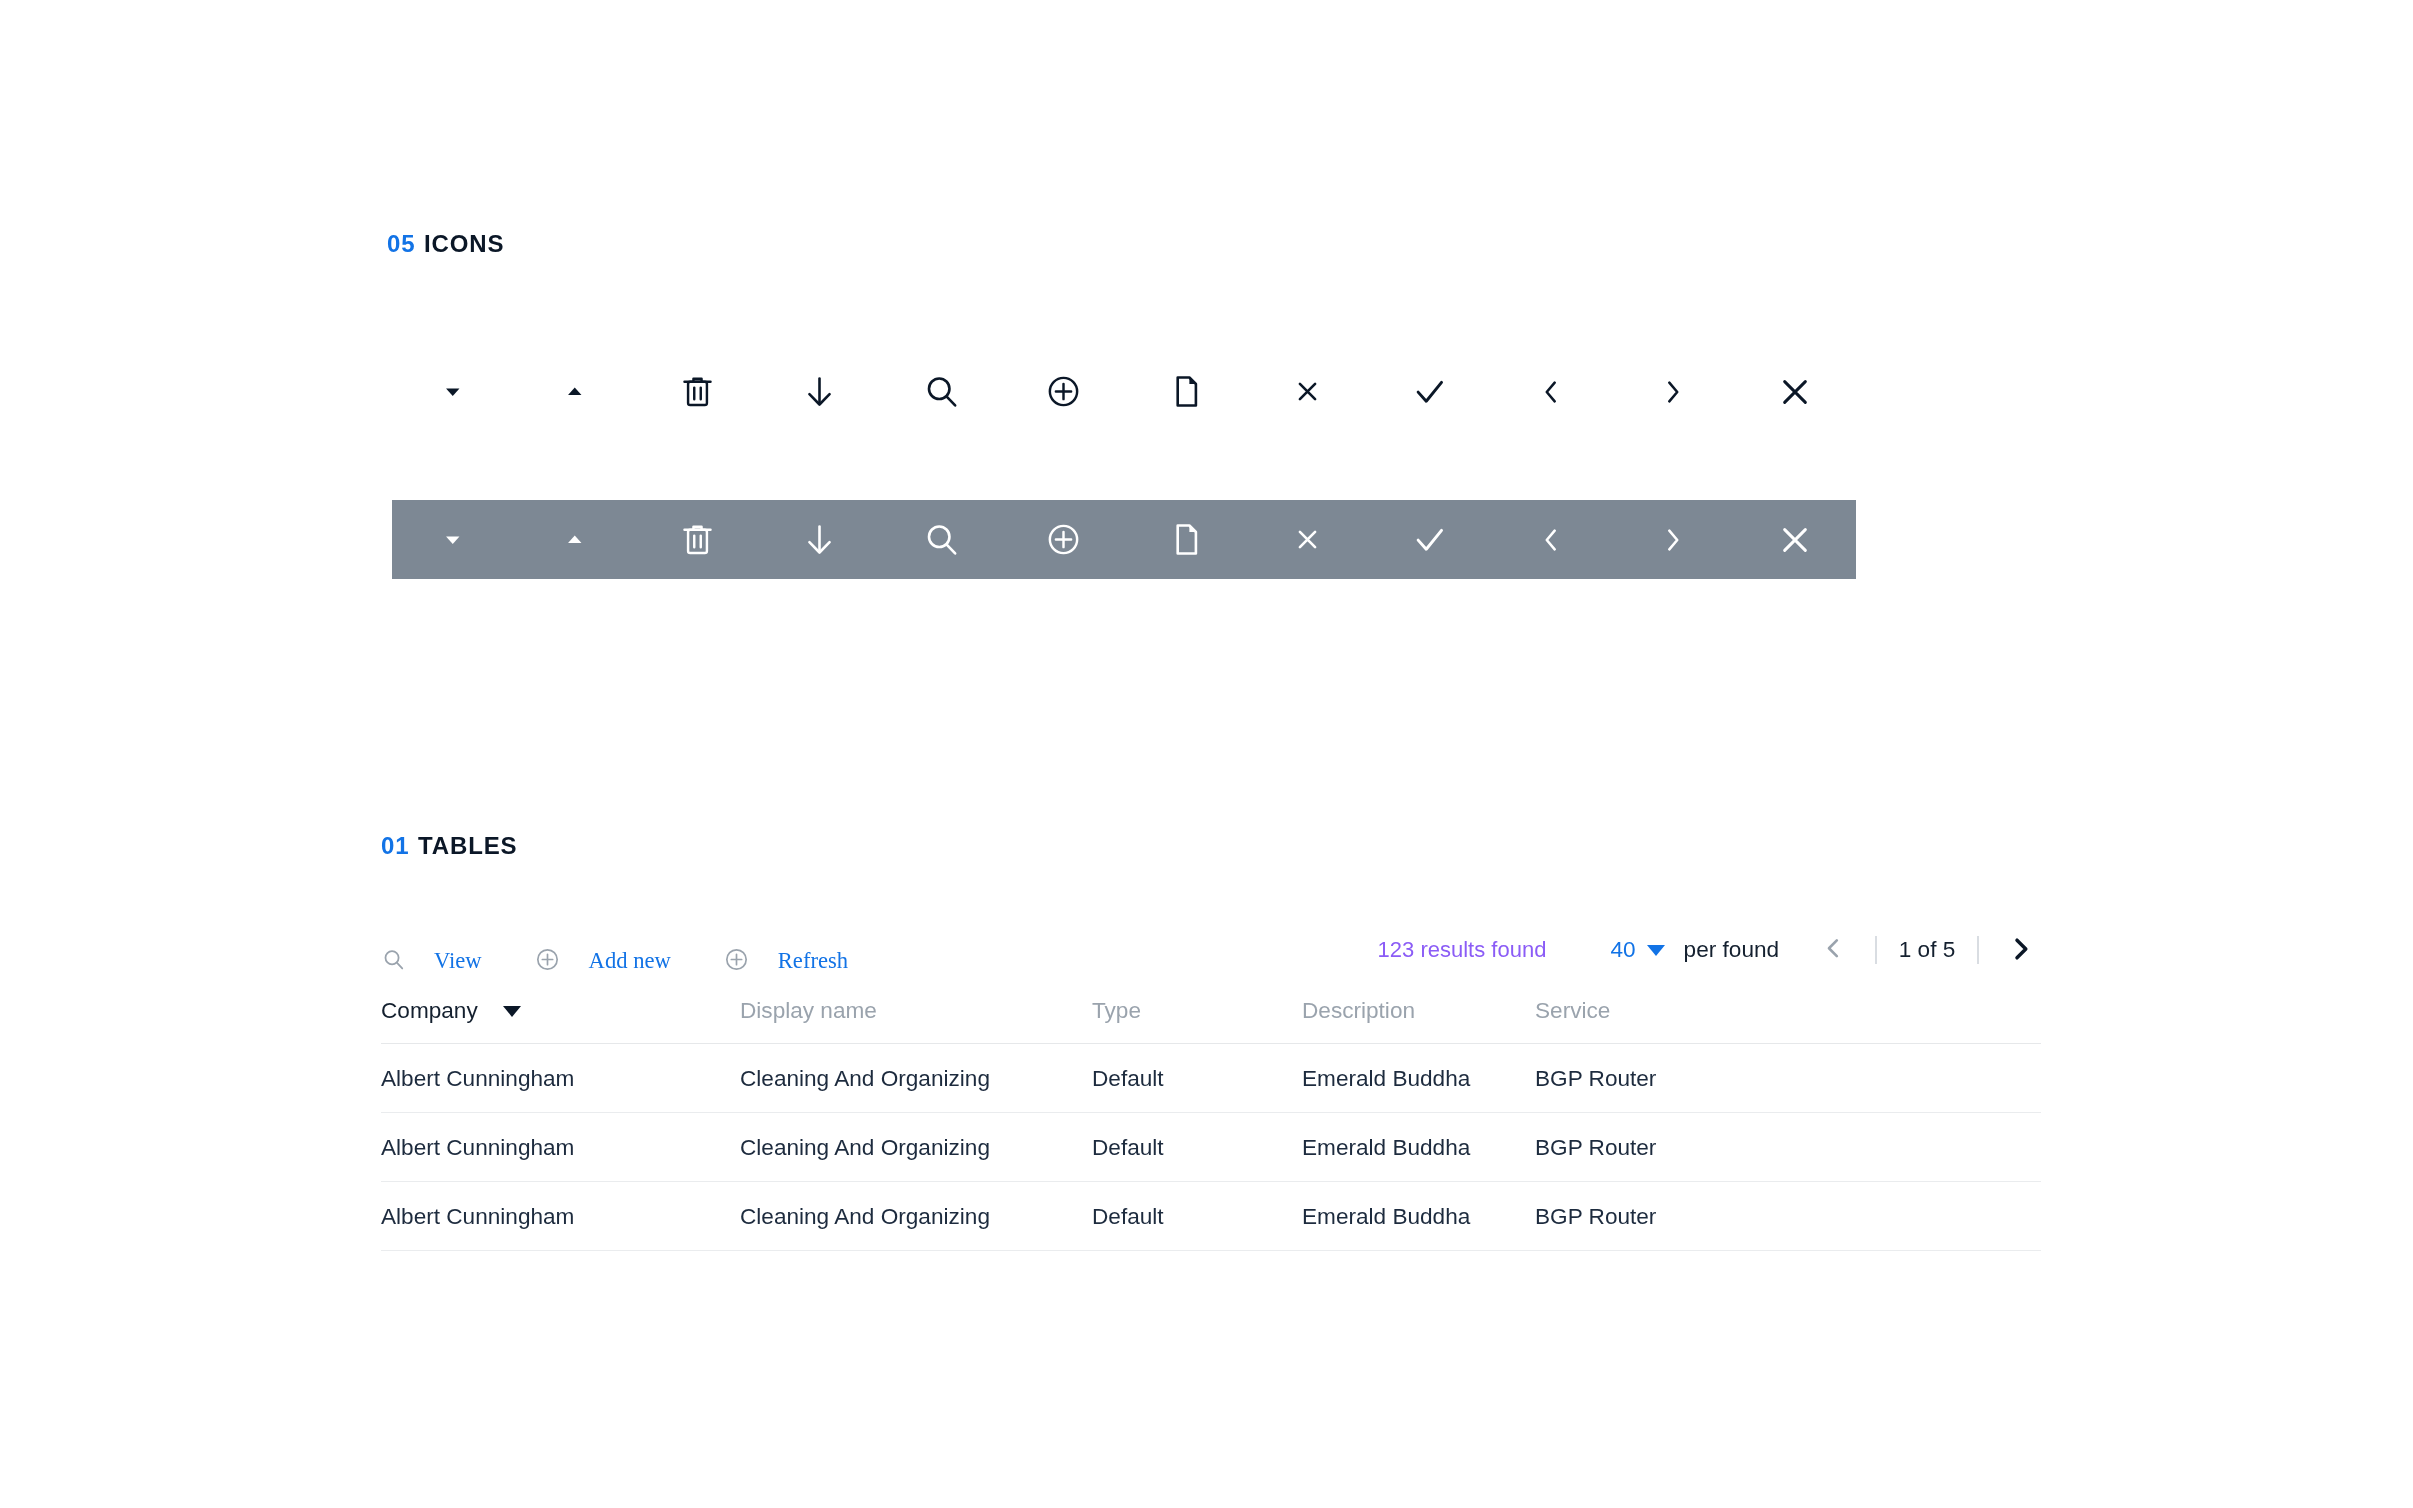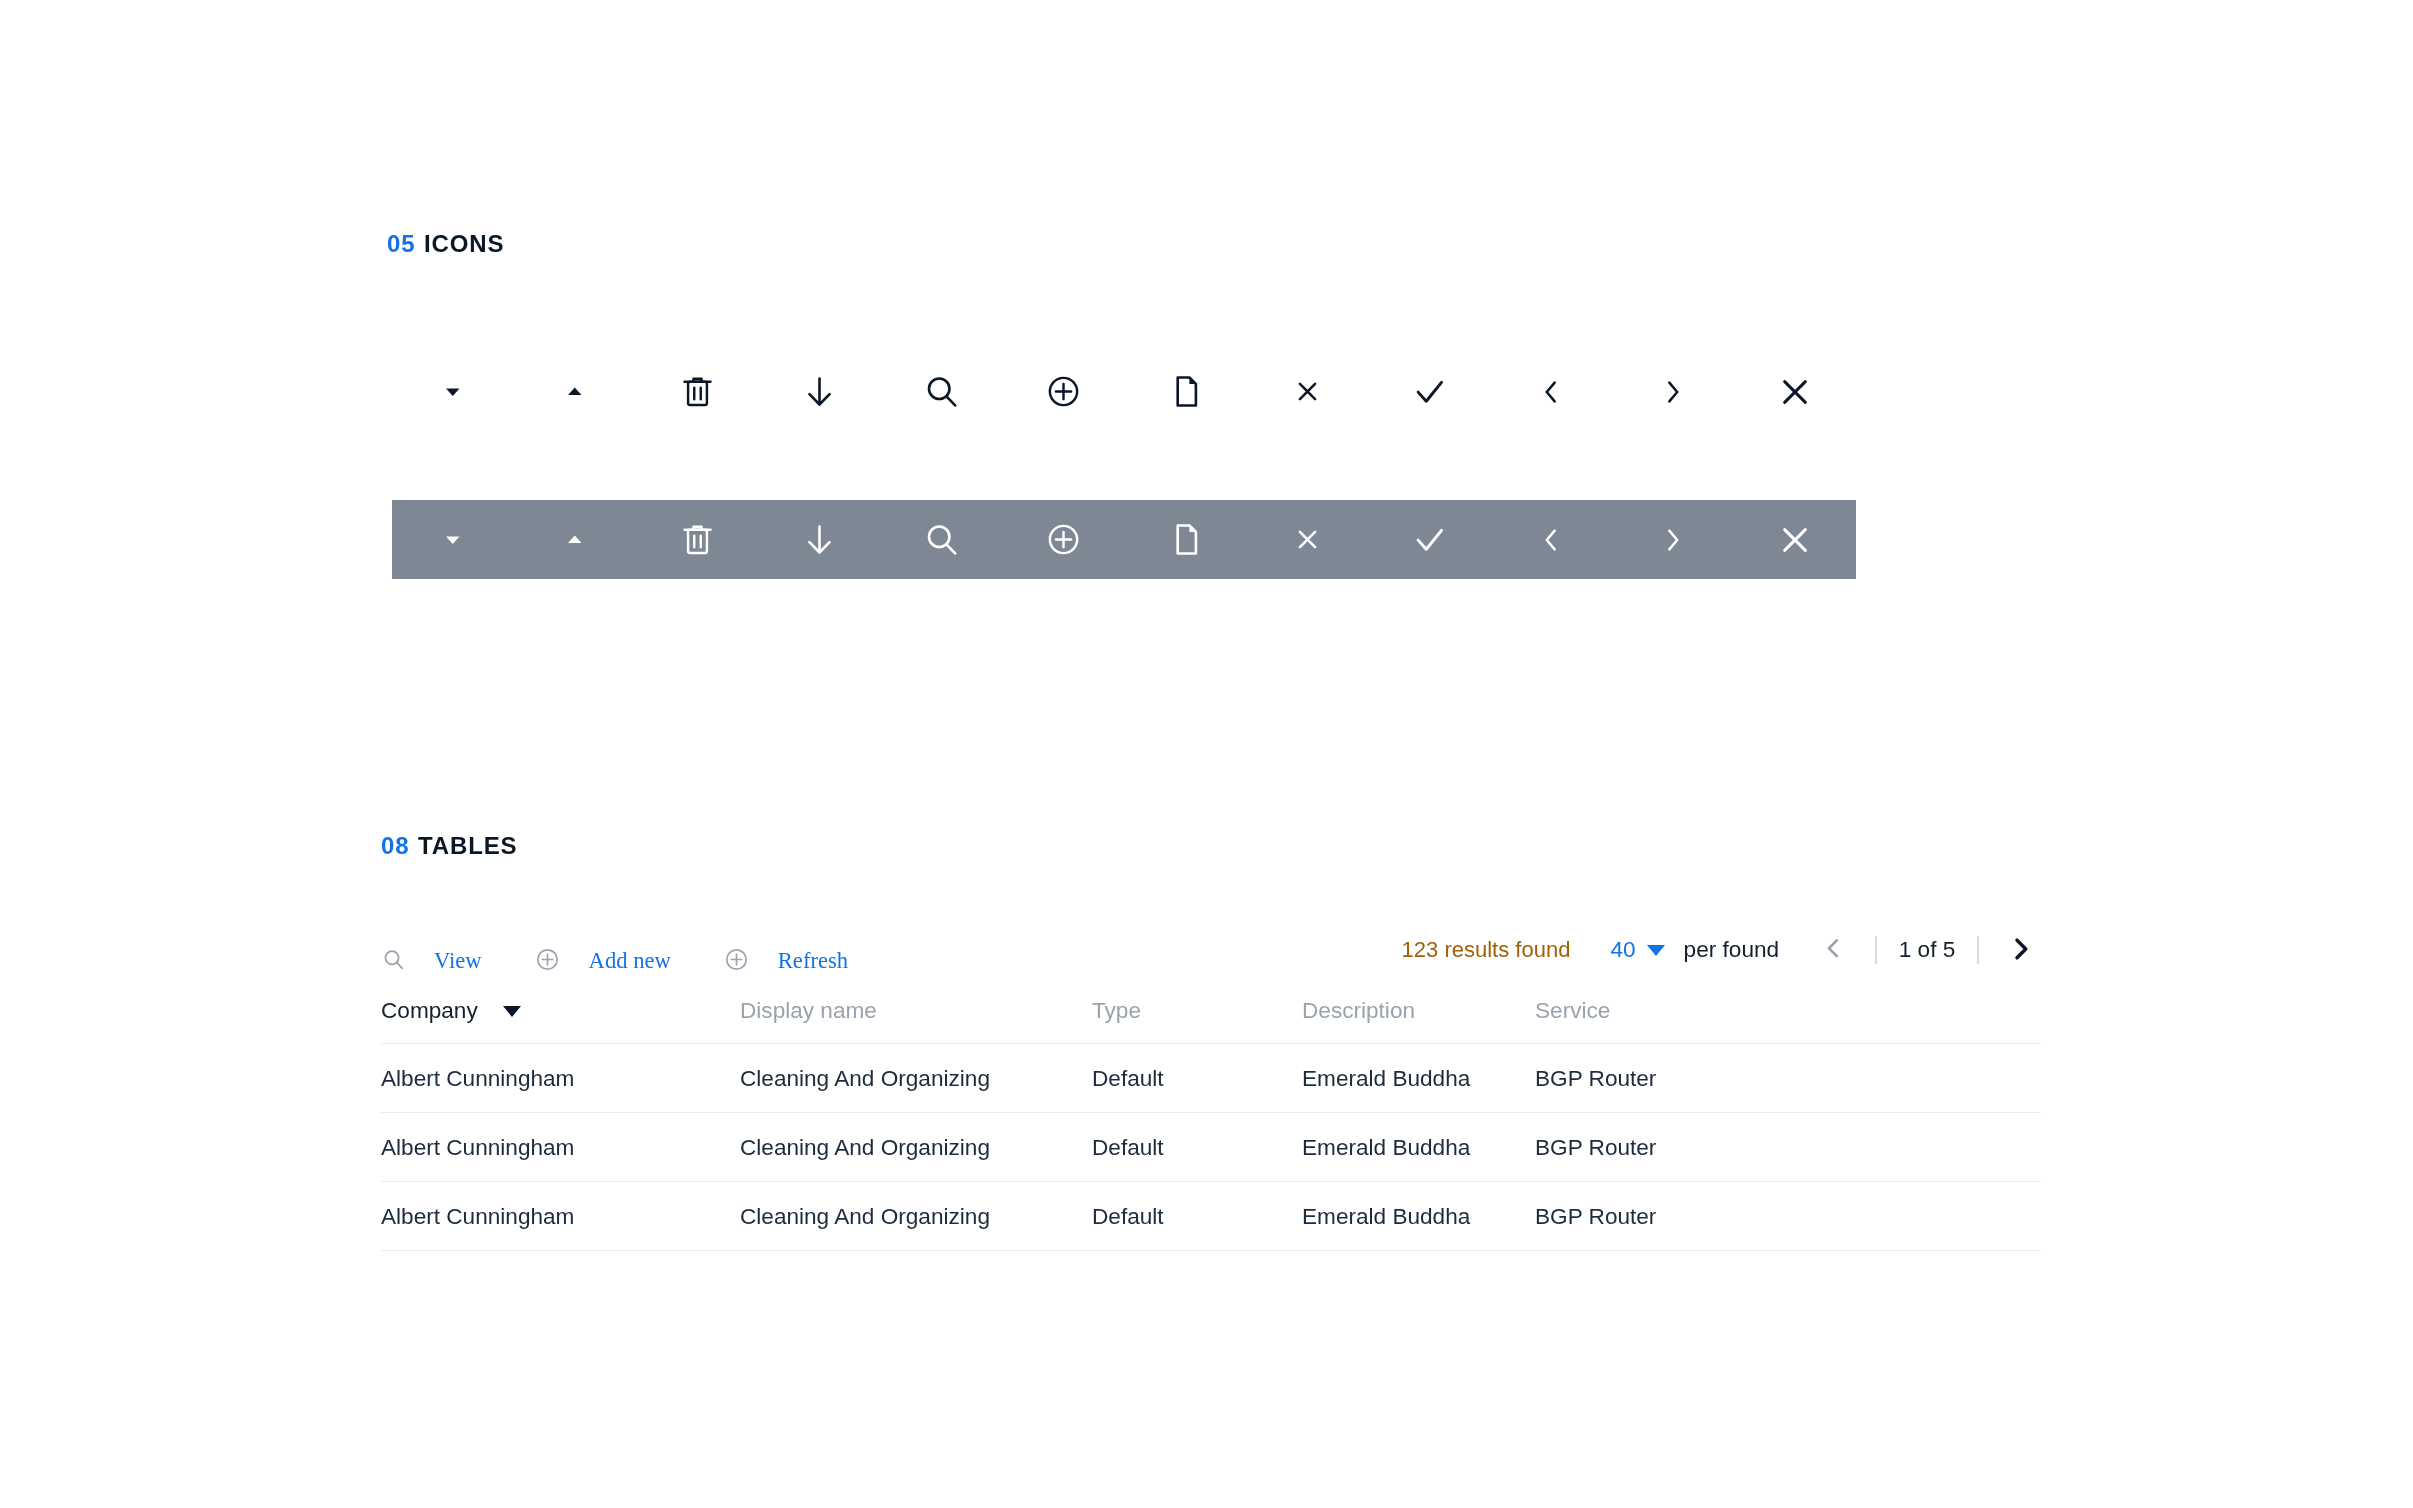--- a/index.html
+++ b/index.html
@@ -109,23 +109,23 @@
   }
   .tool-action svg { stroke: #9aa3ad; fill: none; }
 
   .toolbar-right {
     margin-left: auto;
     display: flex;
     align-items: center;
   }
   .results-found {
     font-size: 22px;
-    color: #a16207;
-    white-space: nowrap;
-    margin-right: 40px;
+    color: #8b5cf6;
+    white-space: nowrap;
+    margin-right: 64px;
   }
   .per-page-select {
     display: flex;
     align-items: center;
     gap: 11.7px;
     cursor: pointer;
     margin-right: 18.4px;
   }
   .per-page-select .pp-value {
     font-size: 22.6px;
@@ -349,21 +349,21 @@
       </svg>
     </div>
     <div class="icon-cell">
       <svg width="40" height="40" viewBox="0 0 24 24" stroke-width="1.8" stroke-linecap="round">
         <path d="M5.8 5.8 18.2 18.2M18.2 5.8 5.8 18.2"></path>
       </svg>
     </div>
   </div>
 
   <div class="section-heading" id="heading-tables">
-    <span class="num">08</span><span class="title">TABLES</span>
+    <span class="num">01</span><span class="title">TABLES</span>
   </div>
 
   <div id="table-block">
 
     <div class="table-toolbar">
 
       <button class="tool-action">
         <span>
           <svg width="25" height="25" viewBox="0 0 24 24" stroke-width="1.7" stroke-linecap="round">
             <circle cx="10.6" cy="10.3" r="6.3"></circle>

